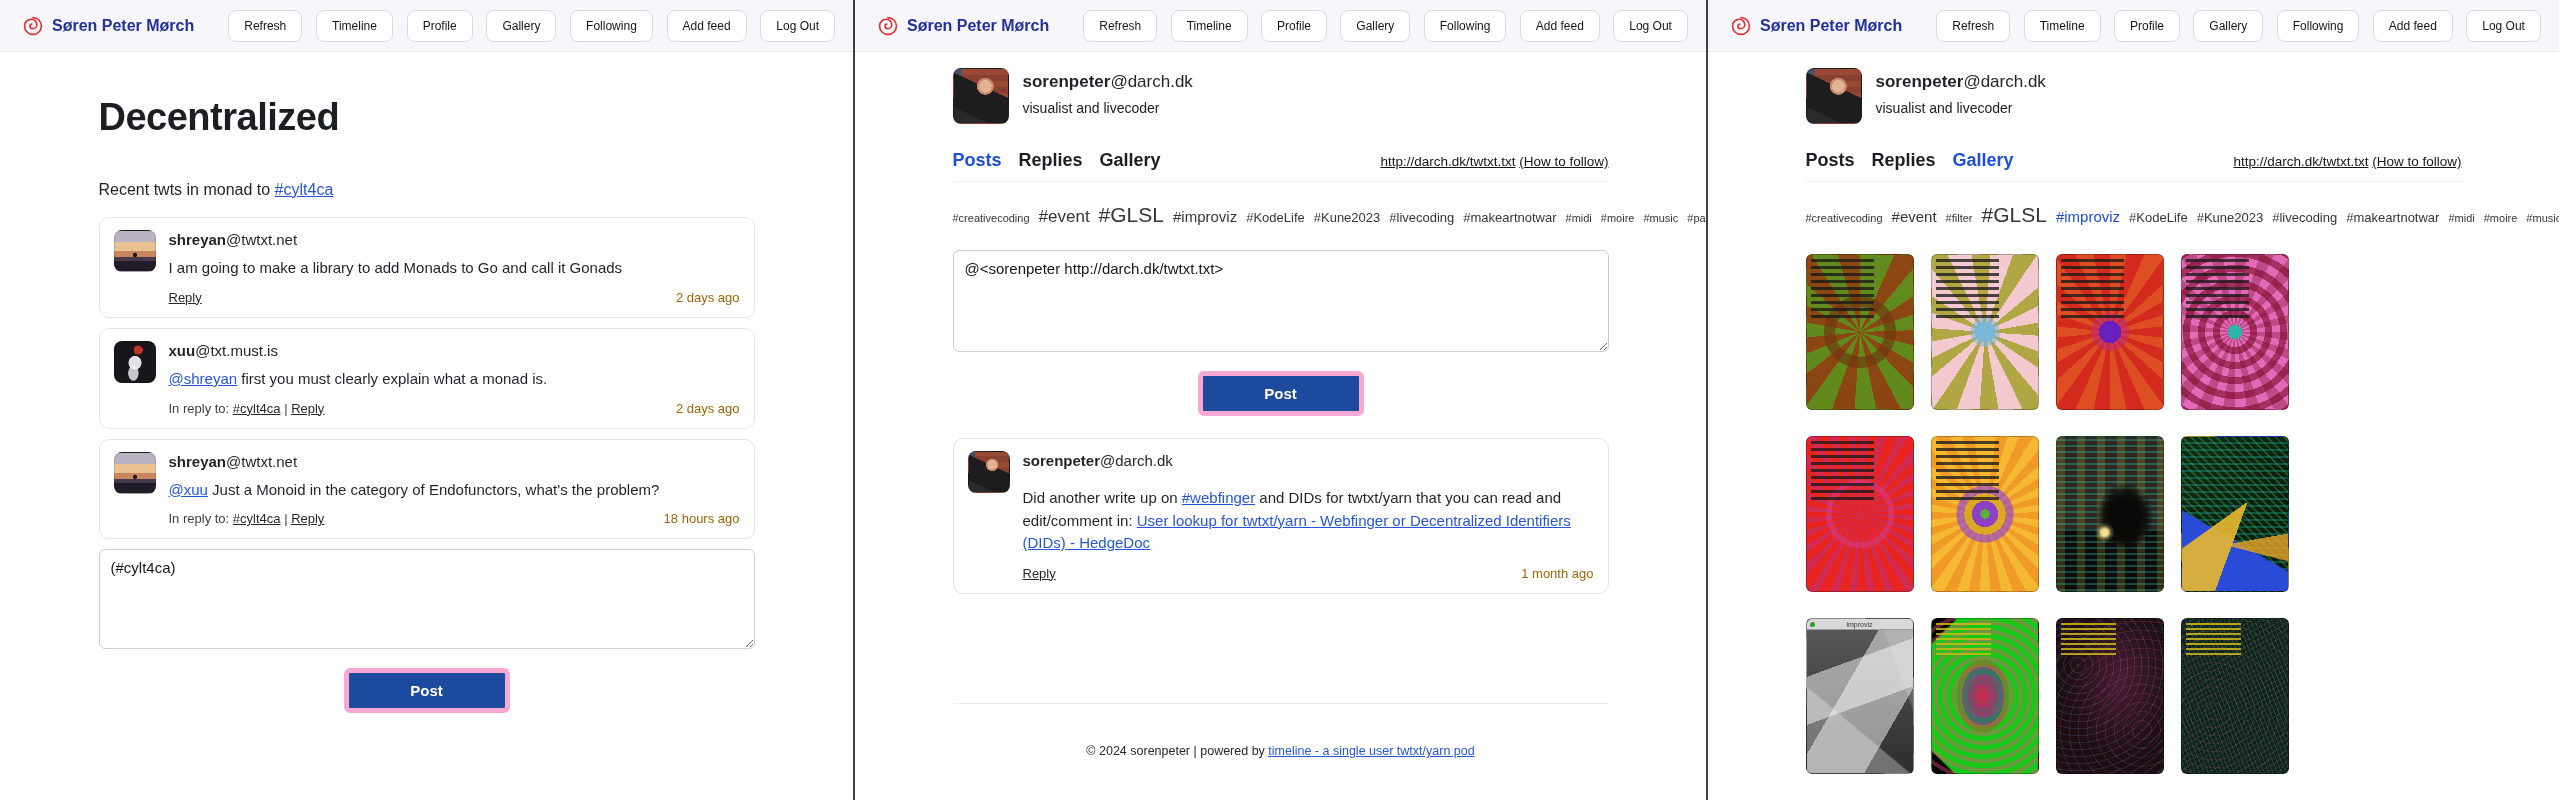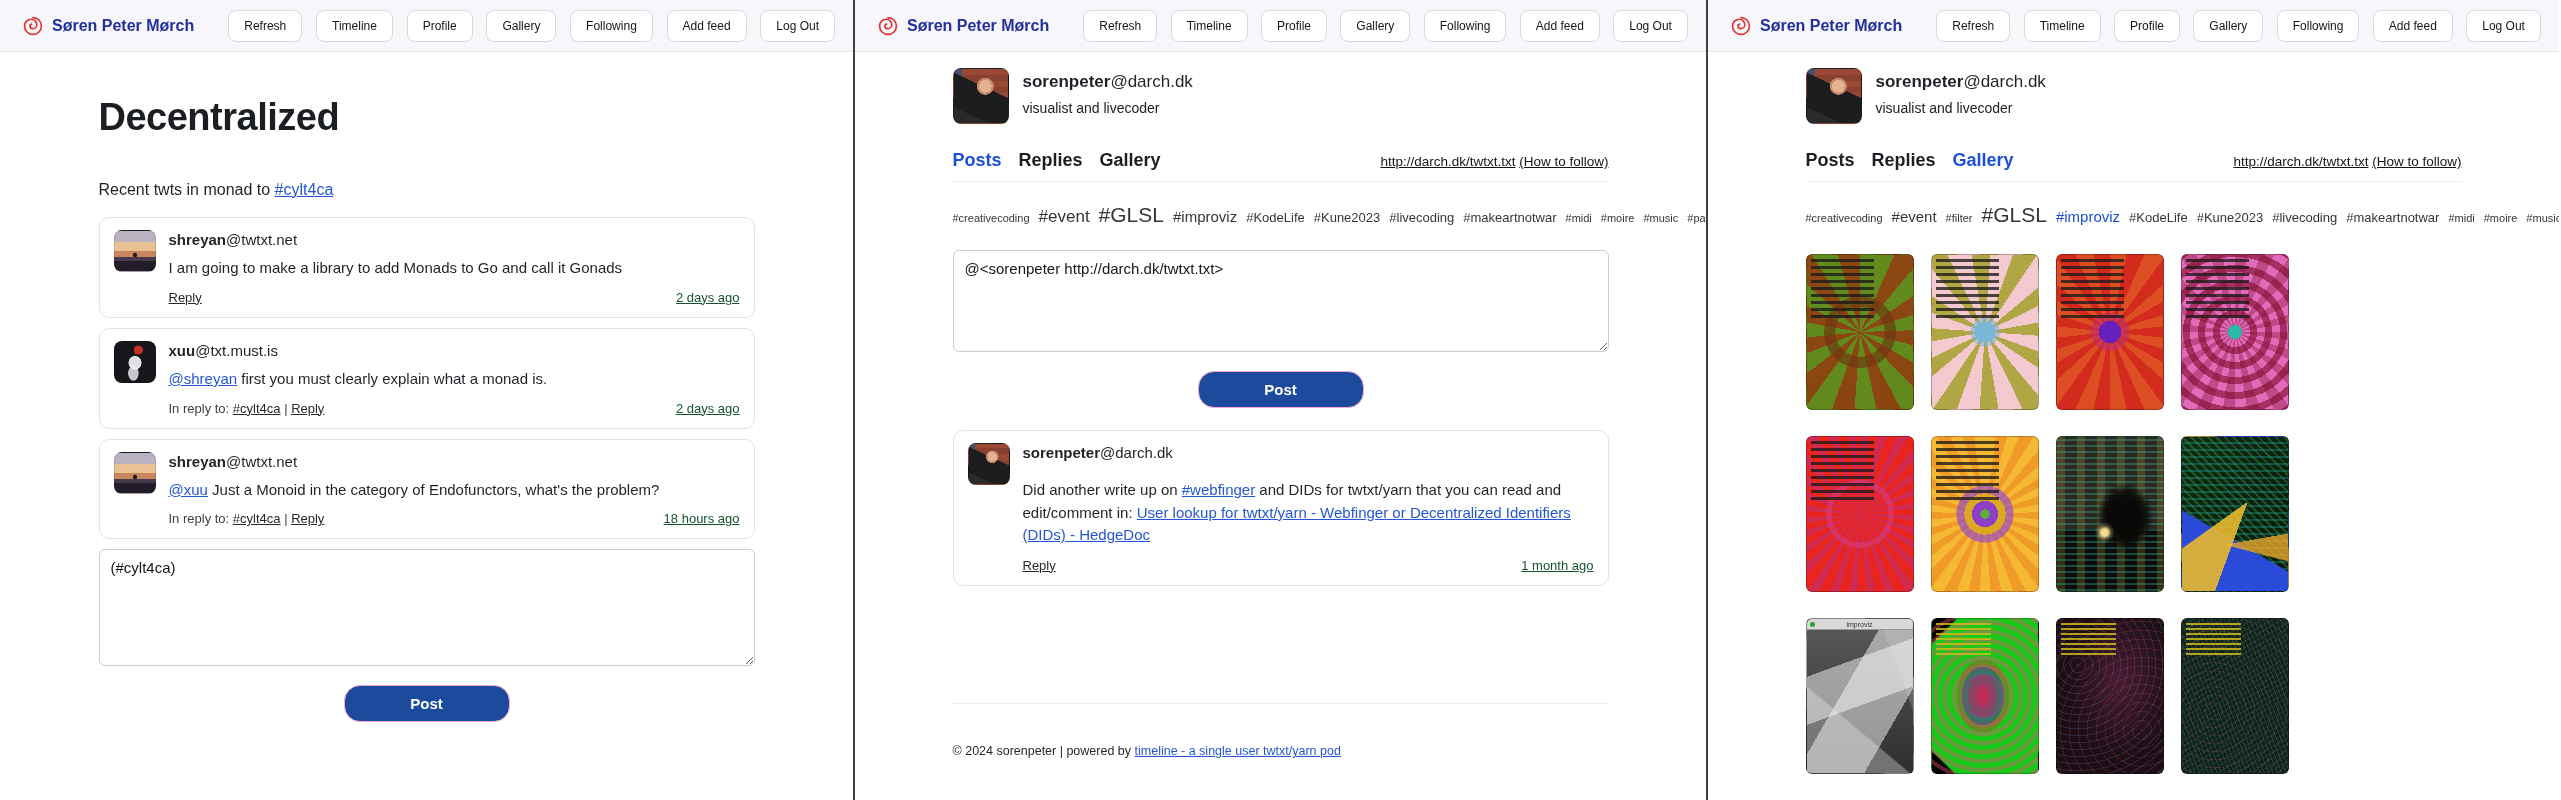--- a/index.html
+++ b/index.html
@@ -31,27 +31,27 @@
   .twt { background:#fff; border:1px solid #e3e3e8; border-radius:10px; padding:12px 14px; display:flex; gap:13px; margin-bottom:10px; }
   .avatar { width:42px; height:42px; border-radius:8px; flex:none; border:1px solid rgba(0,0,0,.12); }
   .twt-body { flex:1; min-width:0; }
   .twt-author { font-size:15px; margin-top:1px; }
   .twt-author b { font-weight:700; }
   .twt-text { font-size:15px; line-height:1.45; margin-top:9px; }
   .twt-foot { display:flex; justify-content:space-between; align-items:flex-end; margin-top:11px; font-size:13px; }
   .foot-left { color:#3c3f44; }
   .foot-link { color:#26282c; text-decoration:underline; }
   .foot-link:empty, .mention:empty, .muted:empty { display:none; }
-  .foot-time { color:#14532d; text-decoration:underline; white-space:nowrap; }
+  .foot-time { color:#a16207; white-space:nowrap; }
   .mention { color:#2456d6; text-decoration:underline; }
 
   .composer { margin-top:10px; }
-  .composer textarea { width:100%; height:117px; border:1px solid #ccccd4; border-radius:6px; padding:9px 11px; font-family:inherit; font-size:15px; color:#15161a; resize:both; background:#fff; }
+  .composer textarea { width:100%; height:100px; border:1px solid #ccccd4; border-radius:6px; padding:9px 11px; font-family:inherit; font-size:15px; color:#15161a; resize:both; background:#fff; }
   .post-row { display:flex; justify-content:center; margin-top:15px; }
-  .post-btn { background:#1c4b9e; color:#fff; font-family:inherit; font-size:15px; font-weight:700; border:1px solid #f9a8d4; border-radius:16px; padding:9px 0; width:166px; cursor:pointer; }
+  .post-btn { background:#1c4b9e; color:#fff; font-family:inherit; font-size:15px; font-weight:700; border:5px solid #f9a8d4; border-radius:6px; padding:9px 0; width:166px; cursor:pointer; }
 
   
   .profile-head { display:flex; gap:14px; margin-top:16px; }
   .profile-avatar { width:56px; height:56px; border-radius:8px; flex:none; border:1px solid rgba(0,0,0,.12); }
   .profile-name { font-size:17px; margin-top:4px; }
   .profile-name b { font-weight:700; }
   .profile-bio { font-size:14px; margin-top:8px; color:#202226; }
   .tabs-row { display:flex; align-items:baseline; margin-top:26px; }
   .tabs { display:flex; gap:17px; font-size:18px; font-weight:700; }
   .tab { color:#1b1e22; text-decoration:none; }
@@ -69,21 +69,21 @@
   .tag[data-size="5"] { font-size:21px; }
   .tag[data-active="true"] { color:#1d4ed8; }
 
   .mid-composer { margin-top:14px; }
   .mid-composer textarea { height:102px; }
 
   .one-post { margin-top:22px; }
   .post-text { font-size:15px; line-height:1.5; margin-top:18px; }
   .footer-zone { margin-top:auto; }
   .footer-hr { border:0; border-top:1px solid #ececf0; }
-  .site-footer { text-align:left; font-size:12.5px; color:#26282c; padding:40px 0 34px; }
+  .site-footer { text-align:center; font-size:12.5px; color:#26282c; padding:40px 0 34px; }
   .site-footer a { color:#2456d6; text-decoration:underline; }
 
   
   .grid { margin-top:18px; display:grid; grid-template-columns:repeat(4,108px); column-gap:17px; row-gap:26px; }
   .tile { width:108px; height:156px; border-radius:6px; border:1px solid rgba(0,0,0,.25); position:relative; overflow:hidden; background:#888; cursor:pointer; }
   .tile[data-code]::before { content:""; position:absolute; top:4px; left:4px; width:60%; height:40%;
     background:repeating-linear-gradient(180deg, rgba(25,25,25,.78) 0 3px, transparent 3px 7px); }
   .tile[data-code="yellow"]::before { width:52%; height:22%;
     background:repeating-linear-gradient(180deg, rgba(205,185,25,.85) 0 2px, transparent 2px 5px); }
   .titlebar { position:absolute; top:0; left:0; right:0; height:11px; background:#d9d9d9; border-bottom:1px solid #9a9a9a;

